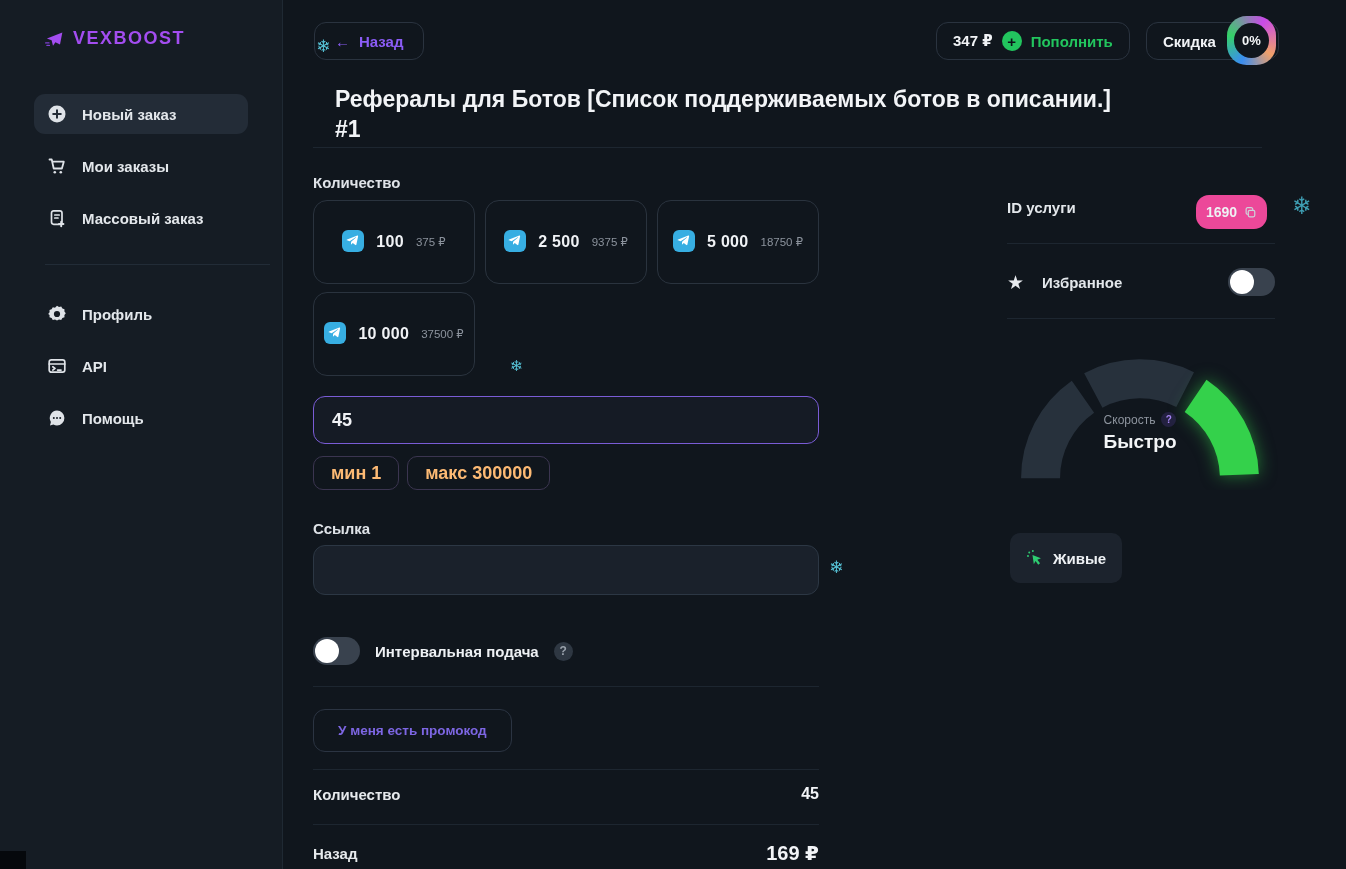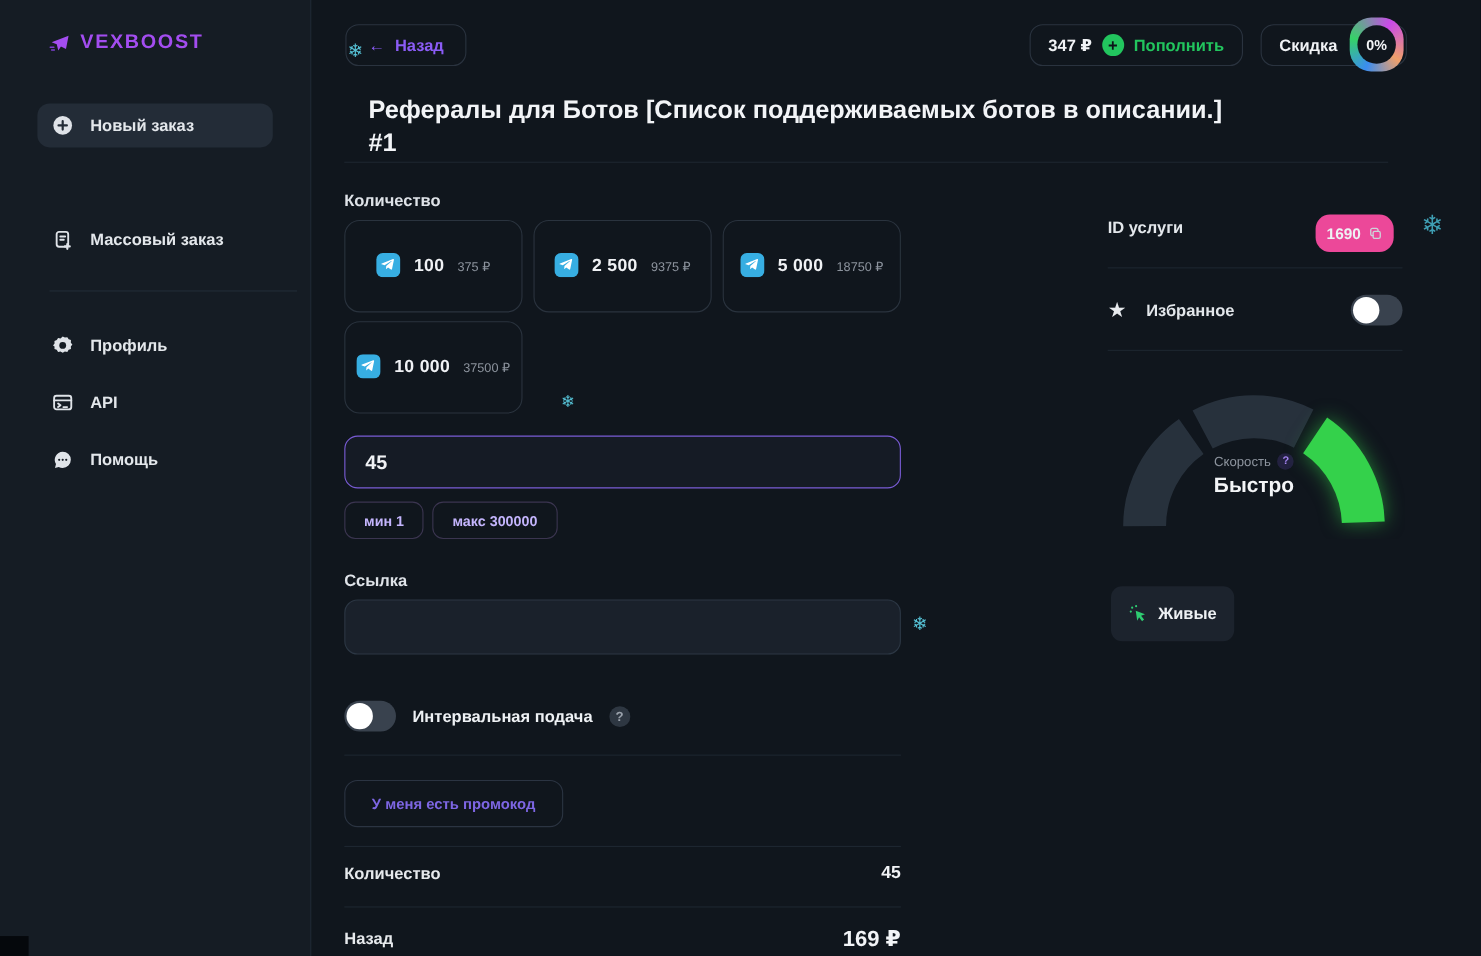--- a/index.html
+++ b/index.html
@@ -36,21 +36,21 @@
   
   .field-label { font-size:15px; font-weight:700; color:#dfe3e8; }
   .cards { left:313px; top:200px; width:506px; display:grid; grid-template-columns:repeat(3,162px); grid-auto-rows:84px; gap:8px 10px; }
   .qty-card { border:1px solid #2a333e; border-radius:14px; display:flex; flex-direction:row; align-items:center; justify-content:center; gap:12px; cursor:pointer; background:transparent; }
   .qty-card .tg { width:22px; height:22px; margin-bottom:2px; }
   .qty-card .qty { font-size:16px; font-weight:700; color:#f0f2f5; letter-spacing:.3px; }
   .qty-card .price { font-size:11.5px; color:#8c939d; }
   .qty-input-wrap { left:313px; top:396px; width:506px; height:48px; border:1.5px solid #7a5cd6; border-radius:12px; background:#151b25; }
   .qty-input-wrap input { width:100%; height:100%; background:transparent; border:none; outline:none; color:#f0f2f5; font-size:18px; font-weight:700; padding:0 18px; font-family:inherit; }
   .limit-row { left:313px; top:456px; display:flex; gap:8px; }
-  .limit-badge { height:34px; padding:0 17px; display:flex; align-items:center; border:1px solid #3b3550; border-radius:10px; color:#c4b5fd; font-size:13px; font-weight:600; }
+  .limit-badge { height:34px; padding:0 17px; display:flex; align-items:center; border:1px solid #3b3550; border-radius:10px; color:#fdba74; font-size:18px; font-weight:600; }
   .link-label { left:313px; top:520px; }
   .link-input-wrap { left:313px; top:545px; width:506px; height:50px; border:1px solid #2c3744; border-radius:12px; background:#1a212b; }
   .link-input-wrap input { width:100%; height:100%; background:transparent; border:none; outline:none; color:#e8ebef; font-size:15px; padding:0 16px; font-family:inherit; }
   .toggle-row { left:313px; top:637px; display:flex; align-items:center; gap:15px; }
   .switch { width:47px; height:28px; border-radius:14px; background:#39424e; position:relative; cursor:pointer; flex:0 0 47px; }
   .switch .knob { position:absolute; left:2px; top:2px; width:24px; height:24px; border-radius:50%; background:#ffffff; }
   .toggle-label { font-size:15px; font-weight:700; color:#eef1f4; }
   .q-circle { width:19px; height:19px; border-radius:50%; background:#2e3742; color:#9aa2ac; font-size:12px; font-weight:700; display:flex; align-items:center; justify-content:center; cursor:pointer; }
   .h-divider { height:1px; background:#1d2630; }
   .promo-btn { left:313px; top:709px; height:43px; padding:0 24px; display:inline-flex; align-items:center; border:1px solid #2b3442; border-radius:12px; background:transparent; color:#7d66e3; font-size:13.5px; font-weight:600; cursor:pointer; font-family:inherit; }
@@ -96,20 +96,30 @@
     <div class="abs nav-item active" style="top:94px">
       <span class="nav-icon">
         <svg viewBox="0 0 20 20" width="20" height="20">
             <circle cx="10" cy="10" r="8.5" fill="#dfe3e8"></circle>
             <path d="M10 6.2v7.6M6.2 10h7.6" stroke="#232c37" stroke-width="2" stroke-linecap="round"></path>
           </svg>
       </span>
       <span>Новый заказ</span>
     </div>
 
+    <div class="abs nav-item" style="top:146px">
+      <span class="nav-icon">
+        <svg viewBox="0 0 20 20" width="20" height="20" fill="none" stroke="#dfe3e8" stroke-width="1.8" stroke-linecap="round" stroke-linejoin="round">
+            <path d="M2.5 3.5h2.2l2 9h8.2l1.9-6.8H6"></path>
+            <circle cx="7.8" cy="16.3" r="1.3" fill="#dfe3e8" stroke="none"></circle>
+            <circle cx="13.8" cy="16.3" r="1.3" fill="#dfe3e8" stroke="none"></circle>
+          </svg>
+      </span>
+      <span>Мои заказы</span>
+    </div>
 
     <div class="abs nav-item" style="top:198px">
       <span class="nav-icon">
         <svg viewBox="0 0 20 20" width="20" height="20" fill="none" stroke="#dfe3e8" stroke-width="1.7" stroke-linecap="round">
             <rect x="4.5" y="2.8" width="10.5" height="13.5" rx="2.2"></rect>
             <path d="M7.8 7h4.4M7.8 10h3.2"></path>
             <path d="M14.2 13.8v4.4M12 16h4.4" stroke-width="2"></path>
           </svg>
       </span>
       <span>Массовый заказ</span>

